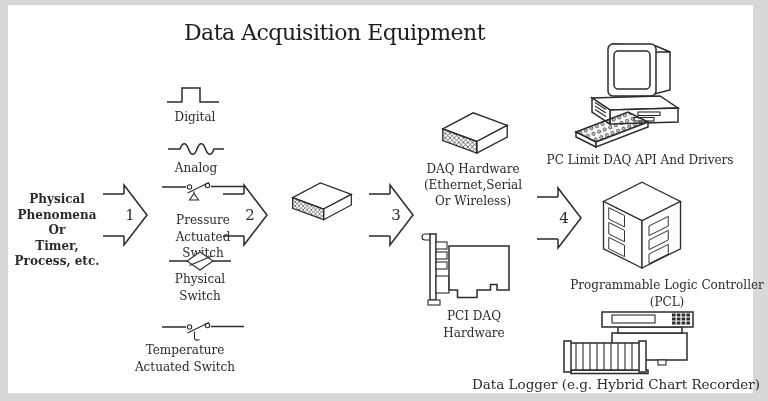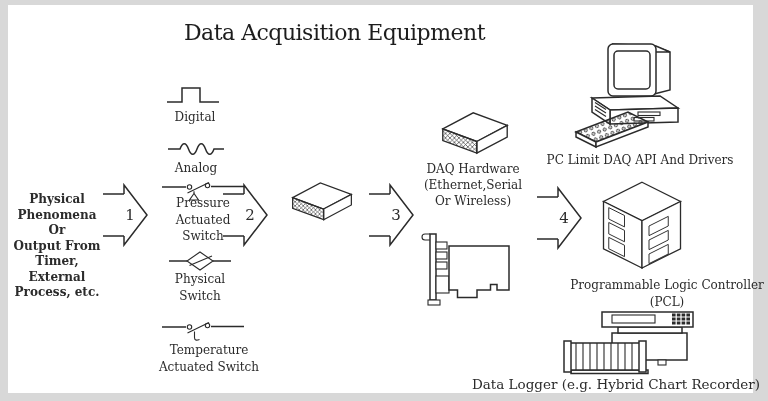--- a/index.html
+++ b/index.html
@@ -43,23 +43,21 @@
 
 <div id="screen">
   <div class="canvas"></div>
 
   <div id="title">Data Acquisition Equipment</div>
 
   <div class="lbl" style="left:7px;top:192px;width:100px;line-height:15.5px;font-weight:bold;">
     <div>Physical</div>
     <div>Phenomena</div>
     <div>Or</div>
-    <div>Output From</div>
     <div>Timer,</div>
-    <div>External</div>
     <div>Process, etc.</div>
   </div>
 
   <svg class="abs" style="left:102px;top:184px;" width="46" height="62" viewBox="0 0 46 62">
     <path class="ln" d="M1,10 H22 M1,52 H22 M22,10 V1 L45,31 L22,61 V52"></path>
     <text x="28" y="36" text-anchor="middle">1</text>
   </svg>
 
   <svg class="abs" style="left:166px;top:85px;" width="54" height="20" viewBox="0 0 54 20">
     <path class="ln" d="M1,17 H16 V3 H34 V17 H53"></path>
@@ -76,21 +74,21 @@
   </div>
 
   <svg class="abs" style="left:161px;top:179px;" width="84" height="23" viewBox="0 0 84 23">
     <path class="ln" d="M1,8 H25 M50,7.5 H83"></path>
     <circle class="thinw" cx="28.5" cy="8" r="2.2"></circle>
     <circle class="thinw" cx="46.5" cy="6.5" r="2.2"></circle>
     <path class="thin" d="M48,3.5 L26.5,14"></path>
     <path class="thin" d="M33,12.2 V14.5"></path>
     <polygon class="thin" points="33,14.5 28.5,21 37.5,21"></polygon>
   </svg>
-  <div class="lbl" style="left:153px;top:195px;width:100px;line-height:16.5px;">
+  <div class="lbl" style="left:153px;top:212px;width:100px;line-height:16.5px;">
     <div>Pressure</div>
     <div>Actuated</div>
     <div>Switch</div>
   </div>
 
   <svg class="abs" style="left:222px;top:184px;" width="46" height="62" viewBox="0 0 46 62">
     <path class="ln" d="M1,10 H22 M1,52 H22 M22,10 V1 L45,31 L22,61 V52"></path>
     <text x="28" y="36" text-anchor="middle">2</text>
   </svg>
 
@@ -104,21 +102,21 @@
     <div>Switch</div>
   </div>
 
   <svg class="abs" style="left:161px;top:319px;" width="84" height="24" viewBox="0 0 84 24">
     <path class="ln" d="M1,8 H25 M50,7.5 H83"></path>
     <circle class="thinw" cx="28.5" cy="8" r="2.2"></circle>
     <circle class="thinw" cx="46.5" cy="6.5" r="2.2"></circle>
     <path class="thin" d="M48,3.5 L26.5,14"></path>
     <path class="thin" d="M33.5,12.5 V18.5 Q33.5,22.5 38.5,20.5"></path>
   </svg>
-  <div class="lbl" style="left:147px;top:342px;width:124px;line-height:16.5px;">
+  <div class="lbl" style="left:123px;top:342px;width:124px;line-height:16.5px;">
     <div>Temperature</div>
     <div>Actuated Switch</div>
   </div>
 
   <svg class="abs" style="left:291px;top:181px;" width="62" height="48" viewBox="0 0 76 58">
     <defs>
       <pattern id="hx1" width="5" height="5" patternUnits="userSpaceOnUse">
         <path d="M0,5 L5,0 M0,0 L5,5" stroke="#2b2b2b" stroke-width="0.7" fill="none"></path>
       </pattern>
     </defs>
@@ -151,20 +149,24 @@
   <svg class="abs" style="left:420px;top:232px;" width="92" height="76" viewBox="0 0 92 76">
     <path class="thinw" d="M10,8 H5 Q2,8 2,5 Q2,2 5,2 H10"></path>
     <rect class="fw" x="10" y="2" width="6" height="66"></rect>
     <rect class="thinw" x="8" y="68" width="12" height="5"></rect>
     <rect class="thinw" x="16" y="10" width="11" height="7"></rect>
     <rect class="thinw" x="16" y="20" width="11" height="7"></rect>
     <rect class="thinw" x="16" y="30" width="11" height="7"></rect>
     <rect class="thinw" x="16" y="44" width="13" height="17"></rect>
     <path class="fw" d="M29,14 H89 V58 H77 V52.5 H70.5 V58 H57 V65.5 H37.5 V58 H29 Z"></path>
   </svg>
+  <div class="lbl" style="left:424px;top:308px;width:100px;line-height:16.5px;">
+    <div>PCI DAQ</div>
+    <div>Hardware</div>
+  </div>
 
   <svg class="abs" style="left:536px;top:187px;" width="46" height="62" viewBox="0 0 46 62">
     <path class="ln" d="M1,10 H22 M1,52 H22 M22,10 V1 L45,31 L22,61 V52"></path>
     <text x="28" y="36" text-anchor="middle">4</text>
   </svg>
 
   <svg class="abs" style="left:572px;top:36px;" width="116" height="118" viewBox="0 0 116 118">
     <defs>
       <pattern id="kbp" width="6" height="6" patternUnits="userSpaceOnUse" patternTransform="rotate(-21)">
         <circle cx="3" cy="3" r="1.5" fill="none" stroke="#2b2b2b" stroke-width="0.9"></circle>

